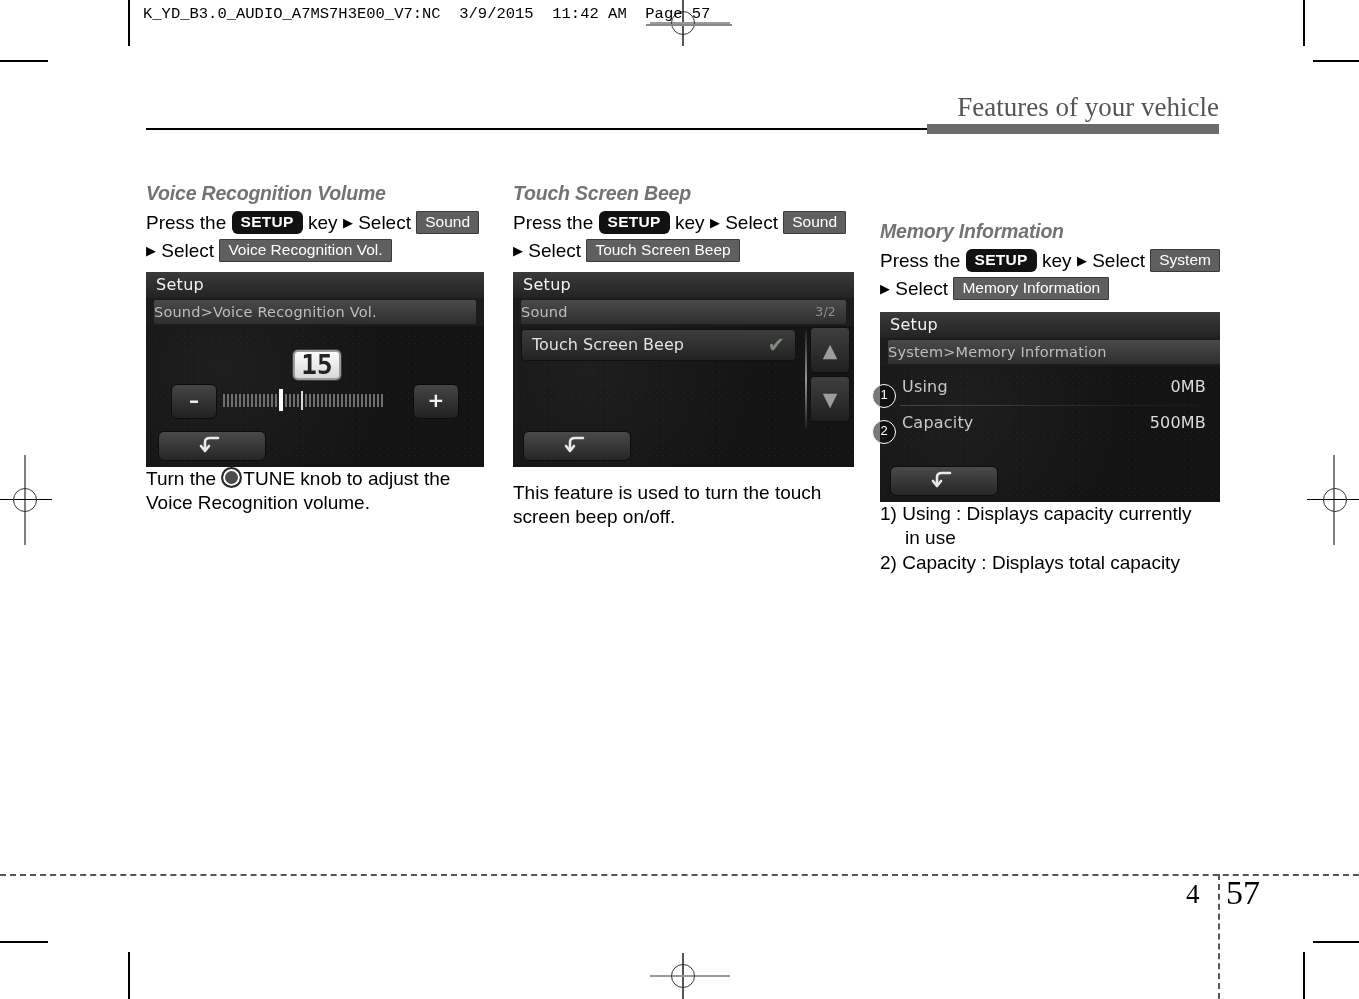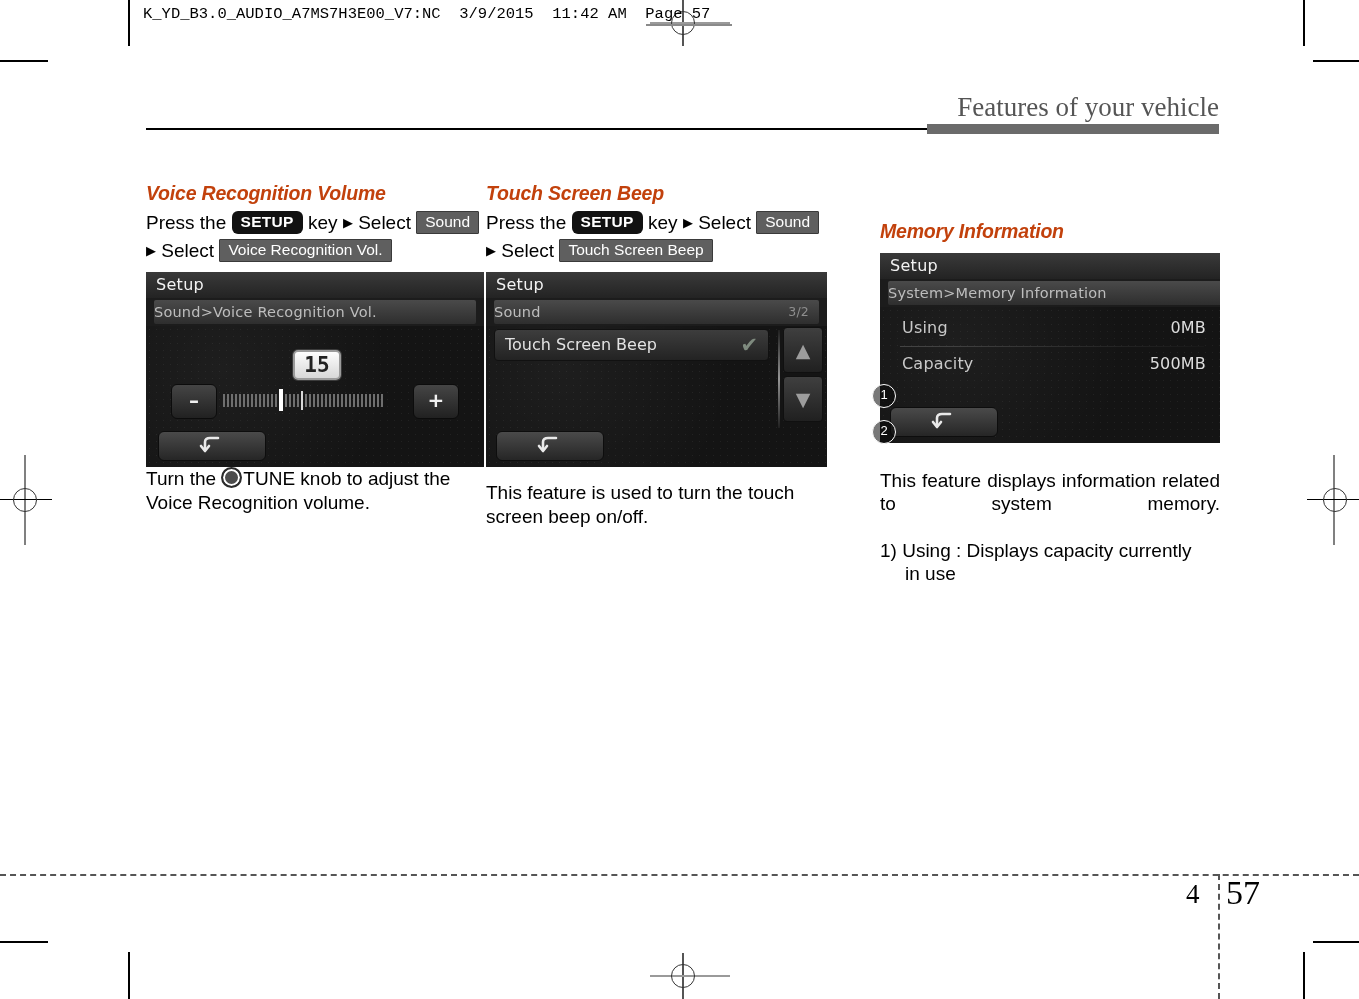--- a/index.html
+++ b/index.html
@@ -60,29 +60,29 @@
     background: #000;
   }
   .page-head .rule-thick {
     position: absolute; left: 781px; top: 32px; width: 292px; height: 10px;
     background: #6b6b6b;
   }
 
   
   .col { position: absolute; top: 182px; }
   .col1 { left: 146px; width: 338px; }
-  .col2 { left: 486px; width: 341px; }
+  .col2 { left: 513px; width: 341px; }
   .col3 { left: 880px; width: 340px; }
 
   h3.sub {
     margin: 0 0 4px 0;
     font-size: 19.5px;
     font-style: italic;
     font-weight: bold;
-    color: #c2410c;
+    color: #737373;
     letter-spacing: -0.2px;
   }
   h2.sect {
     margin: 0 0 4px 0;
     font-size: 22px;
     font-weight: bold;
     color: #000;
     letter-spacing: -0.2px;
   }
   p.body {
@@ -190,21 +190,21 @@
   .back-btn svg { display: block; margin: auto; }
 
   
   .val-box {
     position: absolute;
     background: linear-gradient(#fdfdfd, #d8d8d8);
     border: 2px solid #9b9b9b;
     border-radius: 5px;
     color: #222;
     font-family: "DejaVu Sans Mono", monospace;
-    font-size: 21px;
+    font-size: 26px;
     font-weight: bold;
     text-align: center;
     line-height: 1;
     box-shadow: 0 0 0 1px #3b3b3b;
   }
   .pm-btn {
     position: absolute;
     background: linear-gradient(#454545, #212121);
     border: 1px solid #0c0c0c;
     border-radius: 6px;
@@ -464,20 +464,31 @@
     </div>
   </div>
 
   <p class="body" style="margin-top:14px;">This feature is used to turn the touch screen beep on/off.</p>
 </div>
 
 <div class="col col3">
 
   <h3 class="sub" style="margin-top:38px;">Memory Information</h3>
 
+  <p class="body" style="line-height:1.46;">
+    <span>Press the</span>
+    <span class="badge badge-dark">SETUP</span>
+    <span>key</span>
+    <span class="arrow">▶</span>
+    <span>Select</span>
+    <span class="badge badge-gray">System</span>
+    <span class="arrow">▶</span>
+    <span>Select</span>
+    <span class="badge badge-gray">Memory Information</span>
+  </p>
 
   <div class="device" style="width:340px;height:190px;margin-top:10px;">
     <div class="dev-body">
       <div class="dot-tex"></div>
     </div>
     <div class="dev-title">Setup</div>
     <div class="dev-crumb" style="width:352px;">System&gt;Memory Information</div>
 
     <div class="mem-row" style="top:65px;">
       <span class="lbl">Using</span>
@@ -490,26 +501,26 @@
     </div>
 
     <div class="back-btn" style="left:10px;top:154px;width:106px;height:28px;">
       <svg width="26" height="22" viewBox="0 0 26 22" style="margin-top:2px;">
         <path d="M6 16 L6 8 Q6 4 11 4 L19 4" fill="none" stroke="#e9e9e9" stroke-width="2.6" stroke-linecap="round"></path>
         <path d="M10 12 L6 17 L2 12" fill="none" stroke="#e9e9e9" stroke-width="2.6" stroke-linecap="round" stroke-linejoin="round"></path>
       </svg>
     </div>
   </div>
 
-  <p class="body just" style="margin-top:26px;">This feature displays information related to system memory.</p>
 
   <p class="body" style="">
     <span>1) Using : Displays capacity currently</span><br>
     <span style="margin-left:25px;display:inline-block;">in use</span>
   </p>
+  <p class="body" style="margin-top:2px;">2) Capacity : Displays total capacity</p>
 </div>
 
 <div class="num-circle" style="left:872px;top:384px;">1</div>
 <div class="num-circle" style="left:872px;top:420px;">2</div>
 
 <div class="footer-dash"></div>
 <div class="footer-vdash"></div>
 <div class="pg-chapter">4</div>
 <div class="pg-number">57</div>
 

